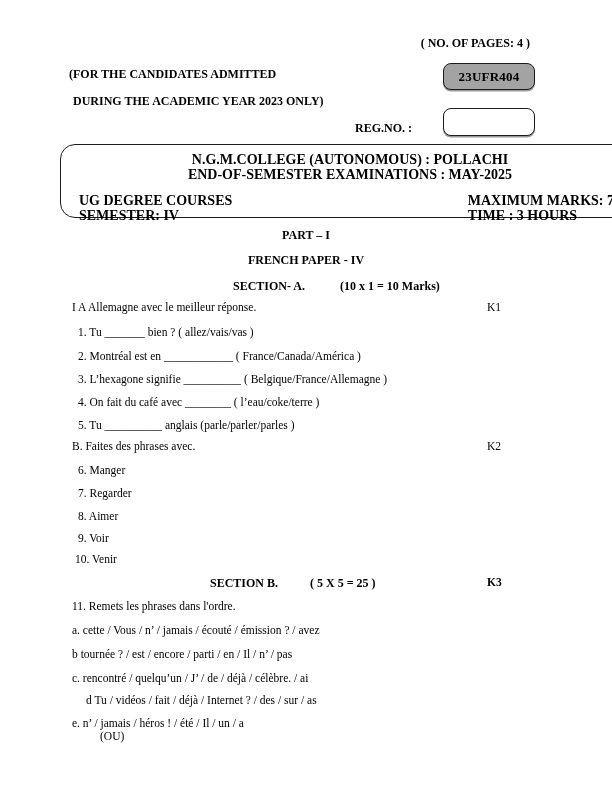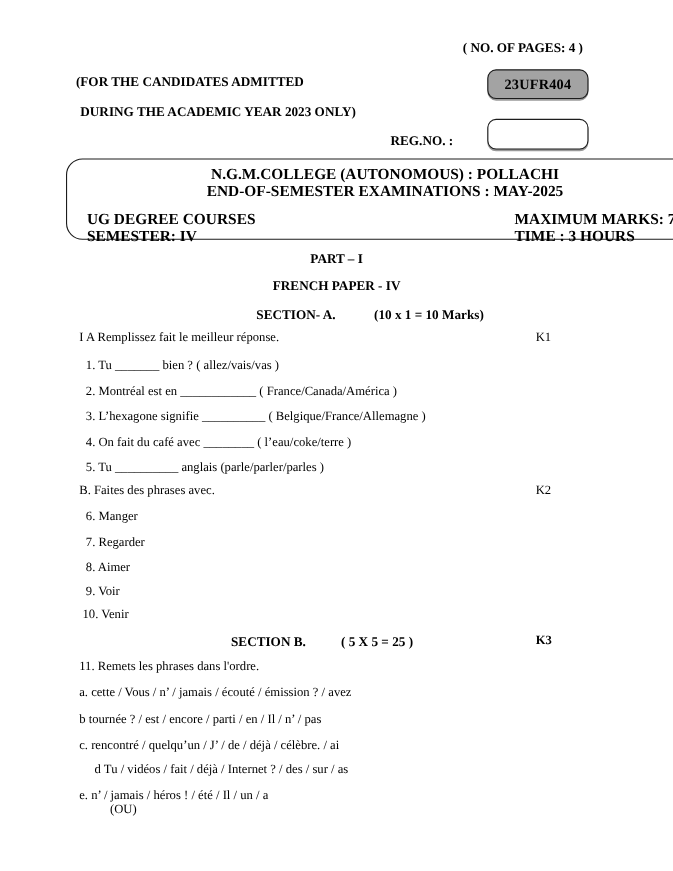--- a/index.html
+++ b/index.html
@@ -83,21 +83,21 @@
       </div>
     </div>
   </div>
 
   <div class="abs ctr b" style="top:228px; font-size:12px;">PART – I</div>
   <div class="abs ctr b" style="top:253px; font-size:12px;">FRENCH PAPER - IV</div>
 
   <div class="abs b" style="left:233px; top:279px; font-size:12px;">SECTION- A.</div>
   <div class="abs b" style="left:340px; top:279px; font-size:12px;">(10 x 1 = 10 Marks)</div>
 
-  <div class="abs" style="left:72px; top:301px;">I A Remplissez fait le meilleur réponse.</div>
+  <div class="abs" style="left:72px; top:301px;">I A Allemagne avec le meilleur réponse.</div>
   <div class="abs badge" style="left:487px; top:301px;">K1</div>
 
   <div class="abs" style="left:78px; top:326px;">1. Tu  _______ bien ? ( allez/vais/vas )</div>
   <div class="abs" style="left:78px; top:350px;">2. Montréal est en ____________ ( France/Canada/América )</div>
   <div class="abs" style="left:78px; top:373px;">3. L’hexagone signifie __________ ( Belgique/France/Allemagne )</div>
   <div class="abs" style="left:78px; top:396px;">4. On fait du café avec ________ ( l’eau/coke/terre )</div>
   <div class="abs" style="left:78px; top:419px;">5. Tu __________ anglais (parle/parler/parles )</div>
 
   <div class="abs" style="left:72px; top:440px;">B. Faites des phrases avec.</div>
   <div class="abs badge" style="left:487px; top:440px;">K2</div>

